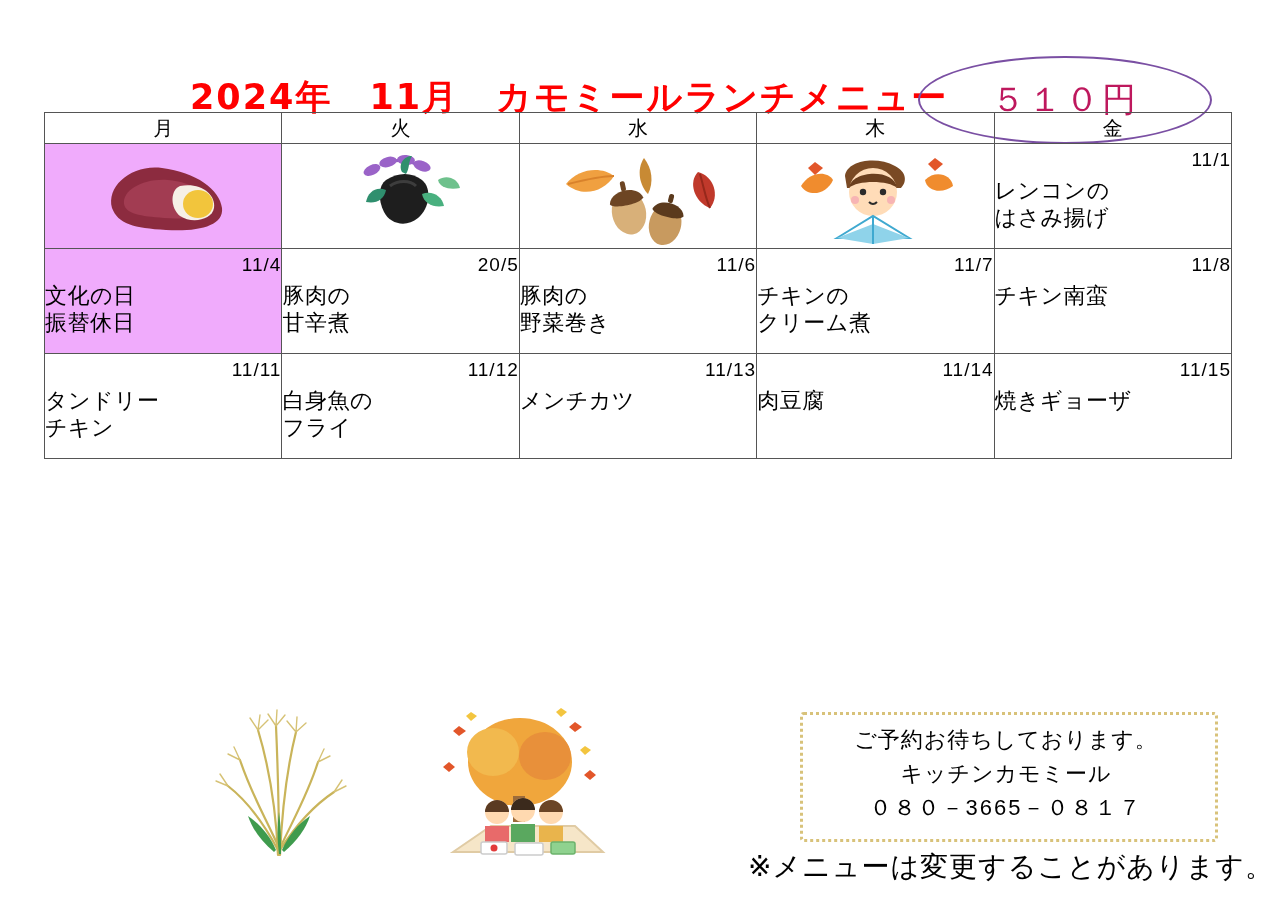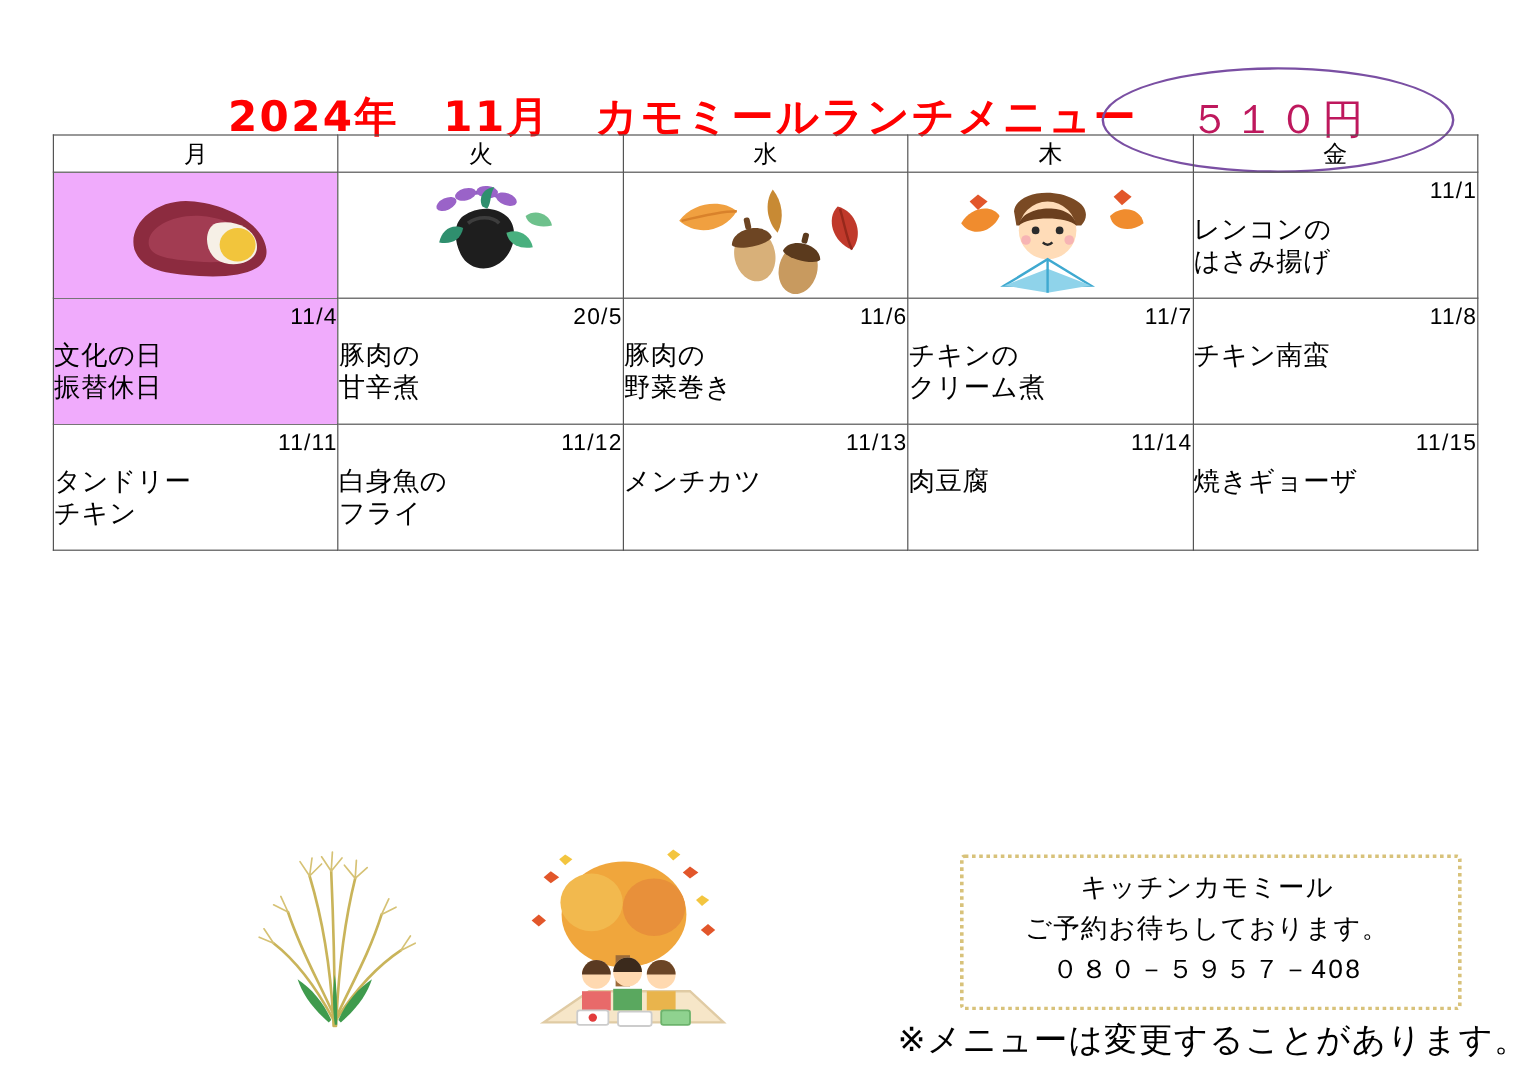--- a/index.html
+++ b/index.html
@@ -383,18 +383,18 @@
   </g>
 
   <rect x="56" y="142" width="26" height="12" rx="2" fill="#ffffff" stroke="#cccccc" stroke-width="1.5"></rect>
   <circle cx="69" cy="148" r="3.5" fill="#e23b3b"></circle>
   <rect x="90" y="143" width="28" height="12" rx="2" fill="#ffffff" stroke="#cccccc" stroke-width="1.5"></rect>
   <rect x="126" y="142" width="24" height="12" rx="2" fill="#8fd28f" stroke="#6cb36c" stroke-width="1.5"></rect>
 </svg>
 
 <div class="note-frame"></div>
 <div class="footer-note">
+  <div>ご予約お待ちしております。</div>
   <div>キッチンカモミール</div>
-  <div>ご予約お待ちしております。</div>
-  <div class="phone">０８０－５９５７－408</div>
+  <div class="phone">０８０－3665－０８１７</div>
 </div>
 
 <div class="disclaimer">※メニューは変更することがあります。</div>
 
 </body></html>

